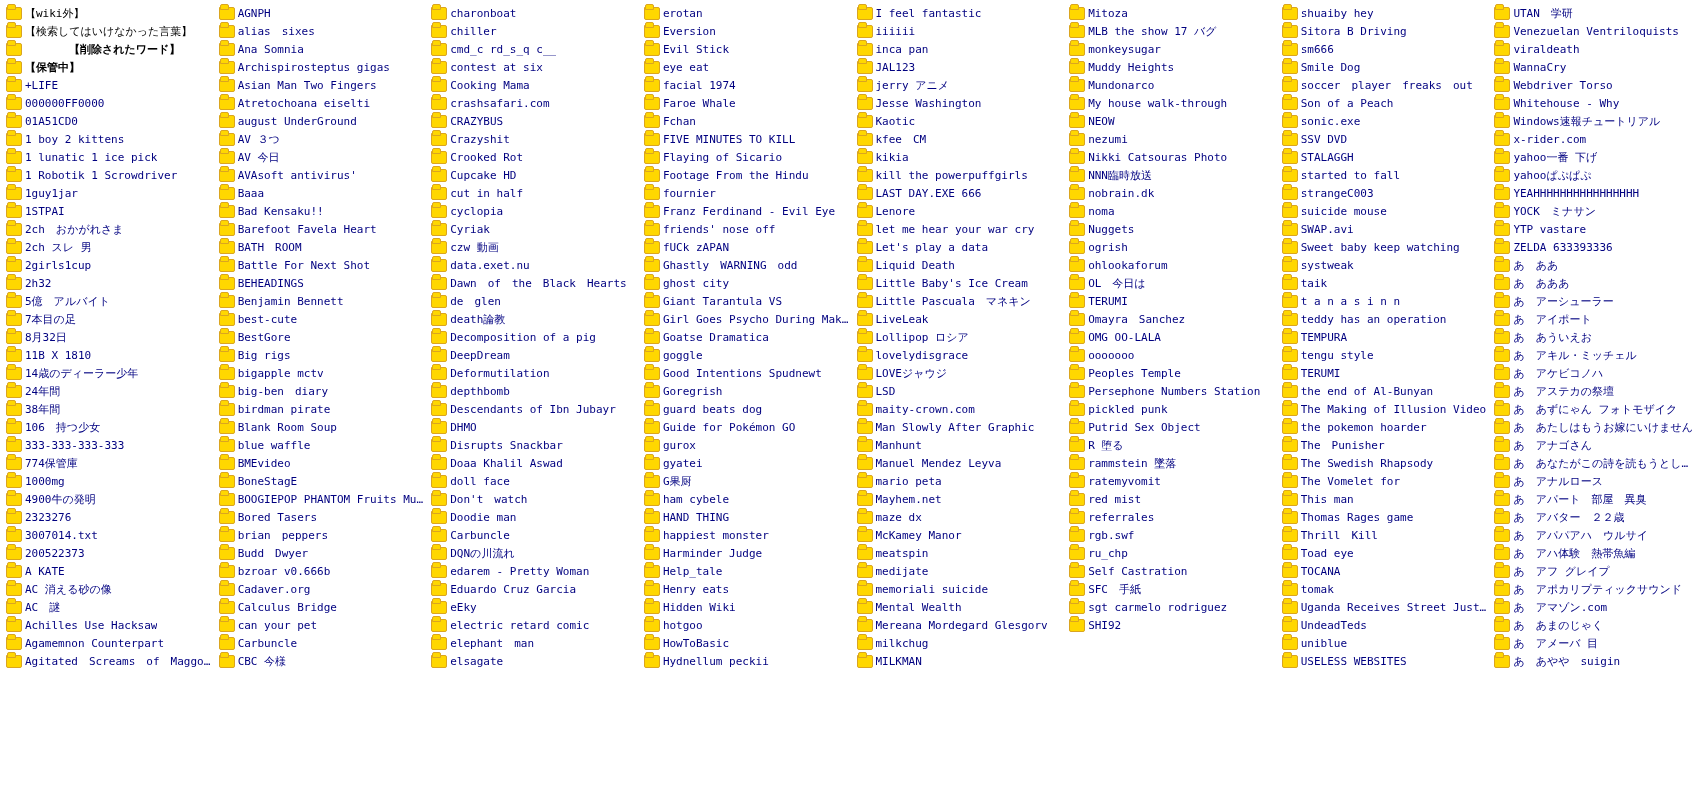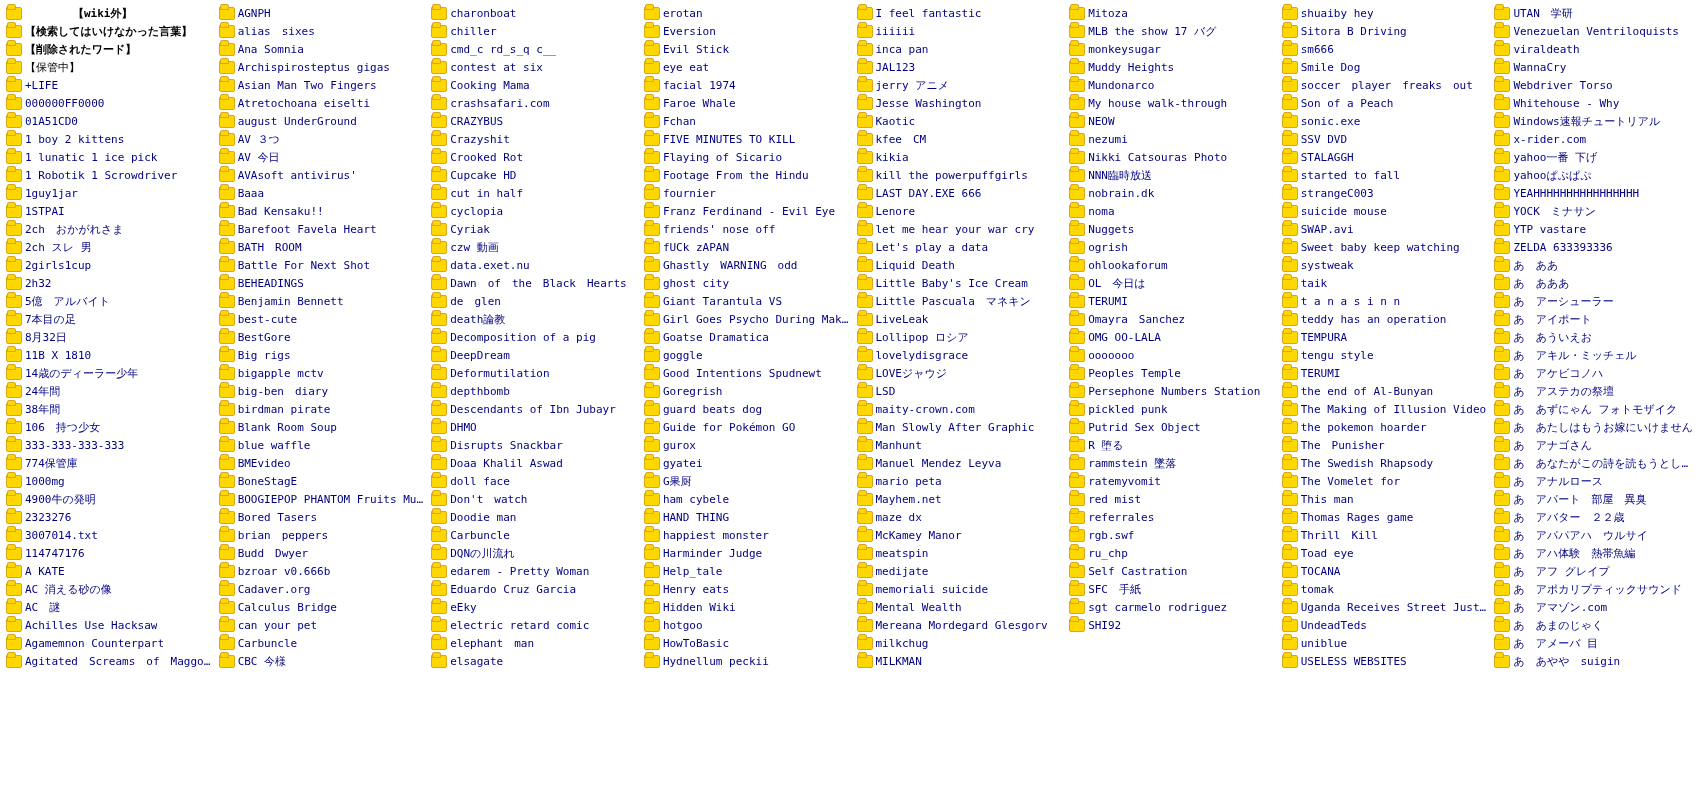--- a/index.html
+++ b/index.html
@@ -66,33 +66,33 @@
       font-weight: bold;
     }
   </style>
 </head>
 <body>
 
 <div class="container">
 <div class="column">
       <div class="list-item special-item">
         <span class="folder-icon"></span>
-        <span class="item-text" style="font-weight: bold; margin-left: 48px;">【wiki外】</span>
+        <span class="item-text" style="font-weight: normal;">【wiki外】</span>
       </div>
       <div class="list-item special-item">
         <span class="folder-icon"></span>
-        <span class="item-text" style="font-weight: bold;">【検索してはいけなかった言葉】</span>
+        <span class="item-text" style="font-weight: normal;">【検索してはいけなかった言葉】</span>
       </div>
       <div class="list-item special-item">
         <span class="folder-icon"></span>
-        <span class="item-text" style="font-weight: bold;">【削除されたワード】</span>
+        <span class="item-text" style="font-weight: bold; margin-left: 44px;">【削除されたワード】</span>
       </div>
       <div class="list-item special-item">
         <span class="folder-icon"></span>
-        <span class="item-text" style="font-weight: normal;">【保管中】</span>
+        <span class="item-text" style="font-weight: bold;">【保管中】</span>
       </div>
       <div class="list-item">
         <span class="folder-icon"></span>
         <span class="item-text">+LIFE</span>
       </div>
       <div class="list-item">
         <span class="folder-icon"></span>
         <span class="item-text">000000FF0000</span>
       </div>
       <div class="list-item">
@@ -186,21 +186,21 @@
       <div class="list-item">
         <span class="folder-icon"></span>
         <span class="item-text">2323276</span>
       </div>
       <div class="list-item">
         <span class="folder-icon"></span>
         <span class="item-text">3007014.txt</span>
       </div>
       <div class="list-item">
         <span class="folder-icon"></span>
-        <span class="item-text">114747176</span>
+        <span class="item-text">200522373</span>
       </div>
       <div class="list-item">
         <span class="folder-icon"></span>
         <span class="item-text">A KATE</span>
       </div>
       <div class="list-item">
         <span class="folder-icon"></span>
         <span class="item-text">AC 消える砂の像</span>
       </div>
       <div class="list-item">

